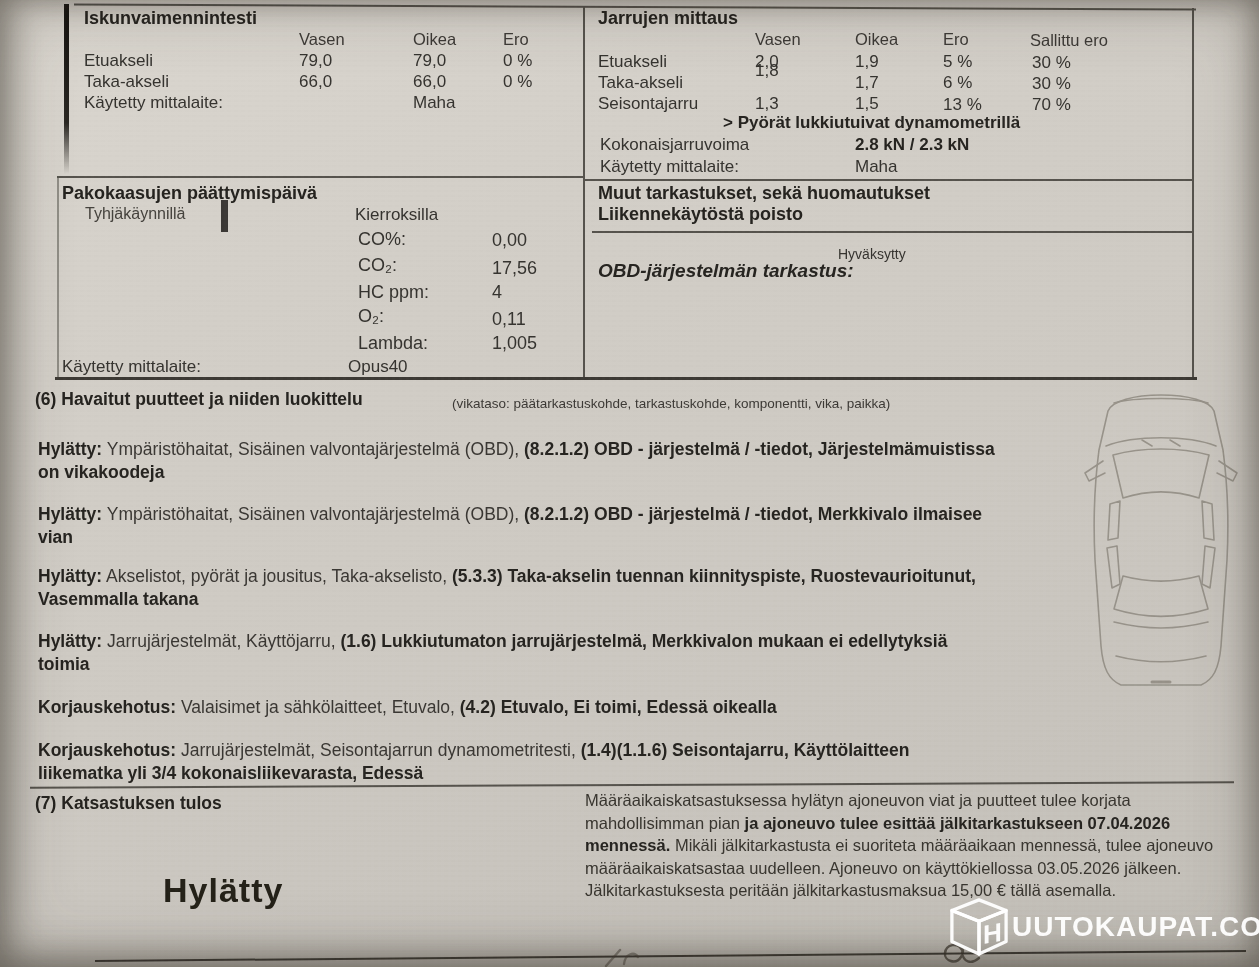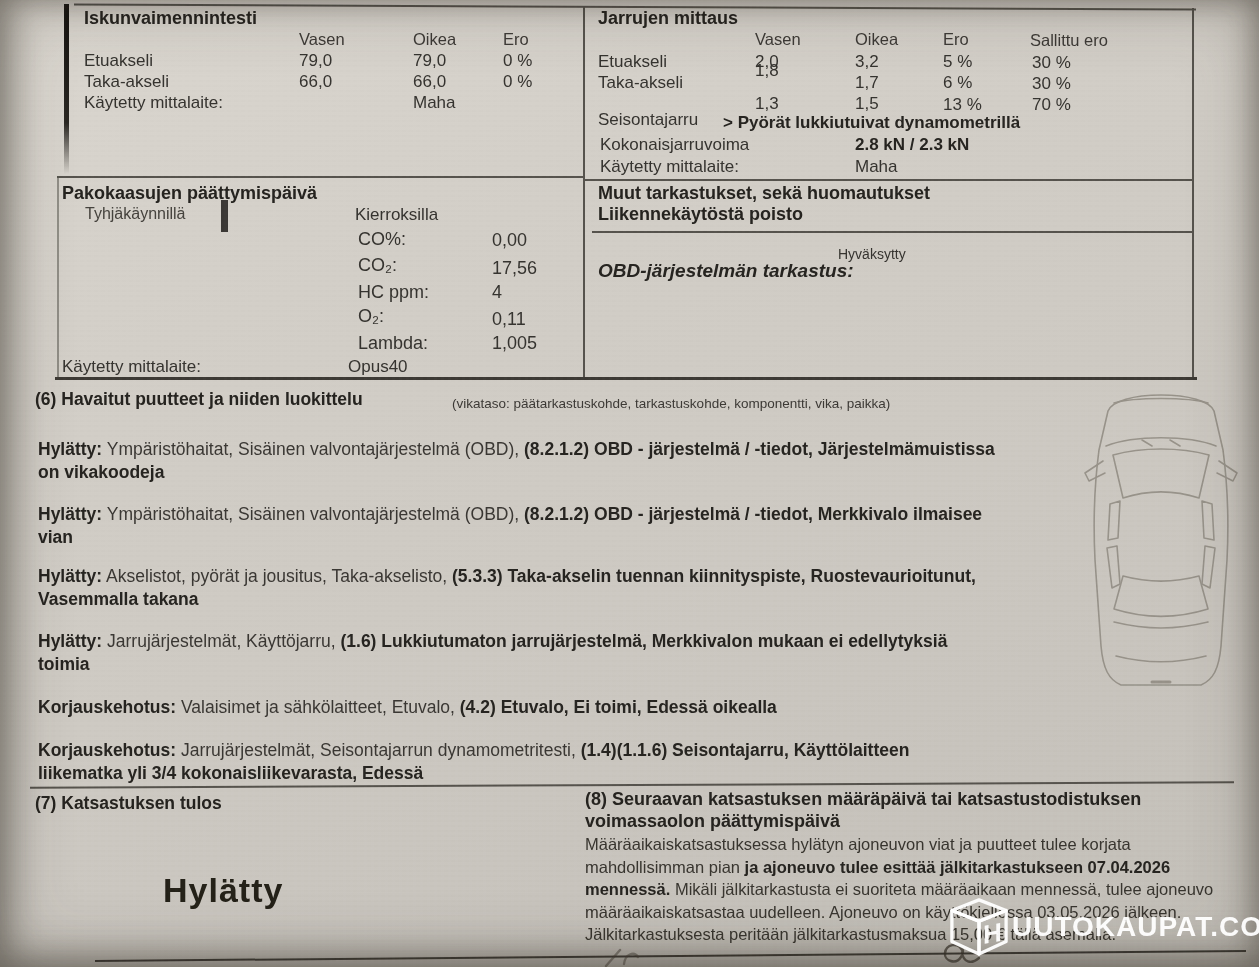--- a/index.html
+++ b/index.html
@@ -74,31 +74,31 @@
 
   <div>
     <span class="t title" style="left:598px;top:8px;">Jarrujen mittaus</span>
     <span class="t hdr" style="left:755px;top:30px;">Vasen</span>
     <span class="t hdr" style="left:855px;top:30px;">Oikea</span>
     <span class="t hdr" style="left:943px;top:30px;">Ero</span>
     <span class="t hdr" style="left:1030px;top:31px;">Sallittu ero</span>
 
     <span class="t" style="left:598px;top:52px;">Etuakseli</span>
     <span class="t" style="left:755px;top:52px;">2,0</span>
-    <span class="t" style="left:855px;top:52px;">3,2</span>
+    <span class="t" style="left:855px;top:52px;">1,9</span>
     <span class="t" style="left:943px;top:52px;">5 %</span>
     <span class="t" style="left:1032px;top:53px;">30 %</span>
 
     <span class="t" style="left:598px;top:73px;">Taka-akseli</span>
     <span class="t" style="left:755px;top:61px;text-align:right;">1,8</span>
     <span class="t" style="left:855px;top:73px;">1,7</span>
     <span class="t" style="left:943px;top:73px;">6 %</span>
     <span class="t" style="left:1032px;top:74px;">30 %</span>
 
-    <span class="t" style="left:598px;top:110px;">Seisontajarru</span>
+    <span class="t" style="left:598px;top:94px;">Seisontajarru</span>
     <span class="t" style="left:755px;top:94px;">1,3</span>
     <span class="t" style="left:855px;top:94px;">1,5</span>
     <span class="t" style="left:943px;top:95px;">13 %</span>
     <span class="t" style="left:1032px;top:95px;">70 %</span>
 
     <span class="t b" style="left:723px;top:113px;">&gt; Pyörät lukkiutuivat dynamometrillä</span>
     <span class="t" style="left:600px;top:135px;">Kokonaisjarruvoima</span>
     <span class="t b" style="left:855px;top:135px;">2.8 kN / 2.3 kN</span>
     <span class="t" style="left:600px;top:157px;">Käytetty mittalaite:</span>
     <span class="t" style="left:855px;top:157px;">Maha</span>
@@ -175,21 +175,20 @@
       <path d="M80,294 l18,0" stroke-width="3"></path>
     </g>
   </svg>
 
   <div>
     <span class="t title" style="left:35px;top:793px;font-size:17.5px;">(7) Katsastuksen tulos</span>
     <span class="result-value">Hylätty</span>
   </div>
 
   <div class="next-block">
-    <div class="nhead">(8) Seuraavan katsastuksen määräpäivä tai katsastustodistuksen voimassaolon päättymispäivä</div>
     <div class="nbody">
       <span>Määräaikaiskatsastuksessa hylätyn ajoneuvon viat ja puutteet tulee korjata mahdollisimman pian </span><span class="b">ja ajoneuvo tulee esittää jälkitarkastukseen 07.04.2026 mennessä.</span><span> Mikäli jälkitarkastusta ei suoriteta määräaikaan mennessä, tulee ajoneuvo määräaikaiskatsastaa uudelleen. Ajoneuvo on käyttökiellossa 03.05.2026 jälkeen. Jälkitarkastuksesta peritään jälkitarkastusmaksua 15,00 € tällä asemalla.</span>
     </div>
   </div>
 
   <svg class="mark" style="left:600px;top:948px;" width="60" height="19" viewBox="0 0 60 19">
     <path d="M6,18 L20,2 M24,16 C25,6 34,3 38,9" stroke="rgba(70,64,55,.5)" stroke-width="2.4" fill="none" stroke-linecap="round"></path>
   </svg>
   <svg class="mark" style="left:938px;top:940px;" width="56" height="27" viewBox="0 0 56 27">
     <path d="M24,10 C20,2 8,4 7,13 C6,21 18,25 23,17 C26,12 25,8 24,10 M24,12 C25,22 33,25 41,18" stroke="rgba(55,50,42,.72)" stroke-width="2.4" fill="none" stroke-linecap="round"></path>

